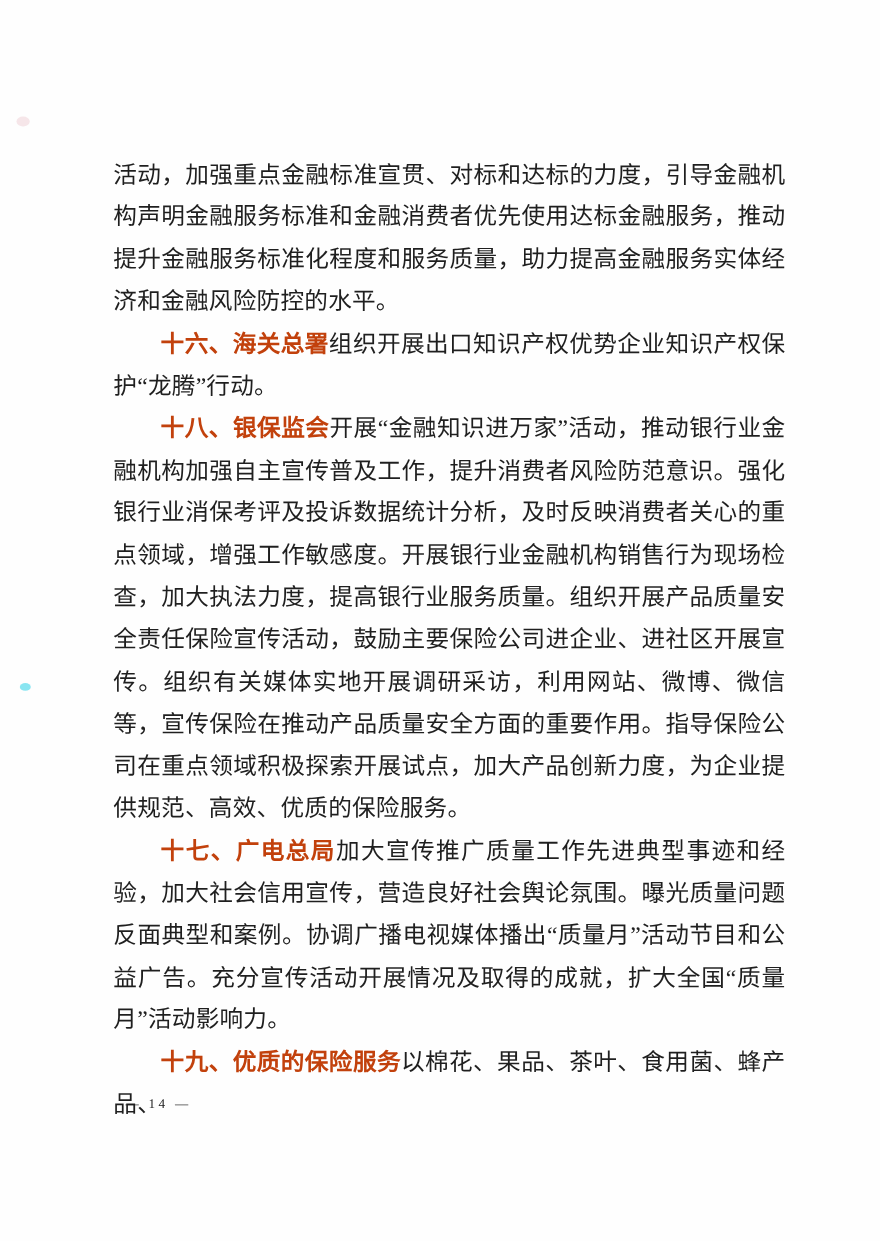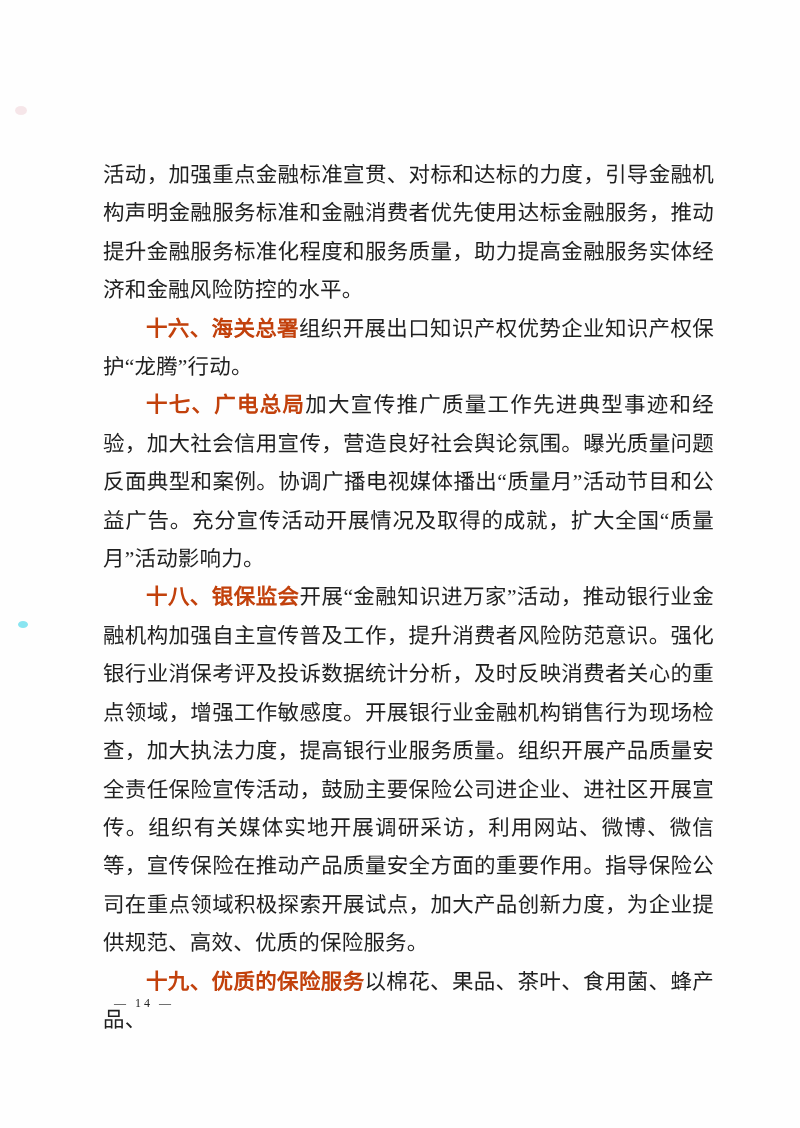--- a/index.html
+++ b/index.html
@@ -13,21 +13,21 @@
     width: 800px;
     height: 1128px;
     background: #fefefe;
     overflow: hidden;
     font-family: "Liberation Serif", serif;
     color: #1f1f1f;
   }
   .content {
     position: absolute;
     left: 103px;
-    top: 156px;
+    top: 140px;
     width: 611px;
     font-size: 21.5px;
     line-height: 38.4px;
     text-align: justify;
     letter-spacing: 0.2px;
   }
   .content p {
     margin: 0;
     padding: 0;
     text-indent: 2em;
@@ -83,25 +83,25 @@
 
     <p class="continuation">
       <span>活动，加强重点金融标准宣贯、对标和达标的力度，引导金融机构声明金融服务标准和金融消费者优先使用达标金融服务，推动提升金融服务标准化程度和服务质量，助力提高金融服务实体经济和金融风险防控的水平。</span>
     </p>
 
     <p>
       <span class="lead">十六、海关总署</span><span>组织开展出口知识产权优势企业知识产权保护“龙腾”行动。</span>
     </p>
 
     <p>
-      <span class="lead">十七、广电总局</span><span>加大宣传推广质量工作先进典型事迹和经验，加大社会信用宣传，营造良好社会舆论氛围。曝光质量问题反面典型和案例。协调广播电视媒体播出“质量月”活动节目和公益广告。充分宣传活动开展情况及取得的成就，扩大全国“质量月”活动影响力。</span>
+      <span class="lead">十八、银保监会</span><span>开展“金融知识进万家”活动，推动银行业金融机构加强自主宣传普及工作，提升消费者风险防范意识。强化银行业消保考评及投诉数据统计分析，及时反映消费者关心的重点领域，增强工作敏感度。开展银行业金融机构销售行为现场检查，加大执法力度，提高银行业服务质量。组织开展产品质量安全责任保险宣传活动，鼓励主要保险公司进企业、进社区开展宣传。组织有关媒体实地开展调研采访，利用网站、微博、微信等，宣传保险在推动产品质量安全方面的重要作用。指导保险公司在重点领域积极探索开展试点，加大产品创新力度，为企业提供规范、高效、优质的保险服务。</span>
     </p>
 
     <p>
-      <span class="lead">十八、银保监会</span><span>开展“金融知识进万家”活动，推动银行业金融机构加强自主宣传普及工作，提升消费者风险防范意识。强化银行业消保考评及投诉数据统计分析，及时反映消费者关心的重点领域，增强工作敏感度。开展银行业金融机构销售行为现场检查，加大执法力度，提高银行业服务质量。组织开展产品质量安全责任保险宣传活动，鼓励主要保险公司进企业、进社区开展宣传。组织有关媒体实地开展调研采访，利用网站、微博、微信等，宣传保险在推动产品质量安全方面的重要作用。指导保险公司在重点领域积极探索开展试点，加大产品创新力度，为企业提供规范、高效、优质的保险服务。</span>
+      <span class="lead">十七、广电总局</span><span>加大宣传推广质量工作先进典型事迹和经验，加大社会信用宣传，营造良好社会舆论氛围。曝光质量问题反面典型和案例。协调广播电视媒体播出“质量月”活动节目和公益广告。充分宣传活动开展情况及取得的成就，扩大全国“质量月”活动影响力。</span>
     </p>
 
     <p>
       <span class="lead">十九、优质的保险服务</span><span>以棉花、果品、茶叶、食用菌、蜂产品、</span>
     </p>
 
   </div>
 
   <div class="page-footer">— 14 —</div>
 

